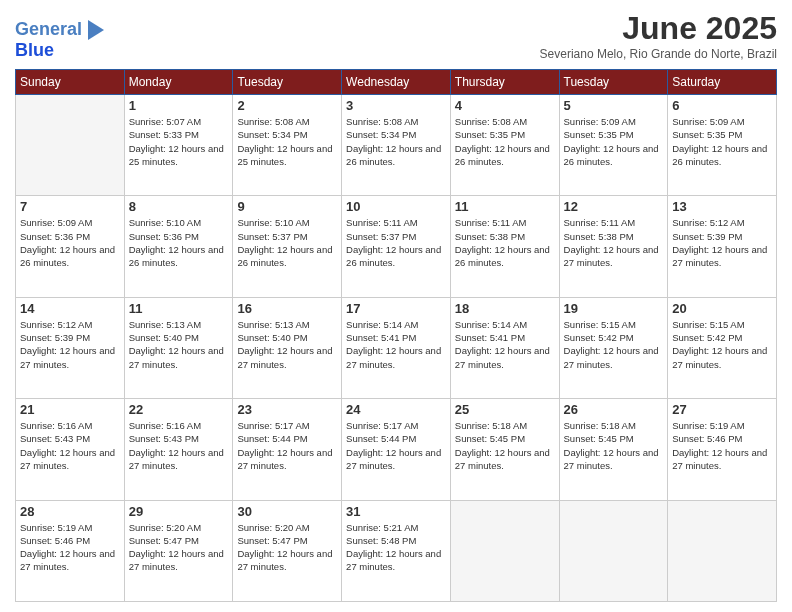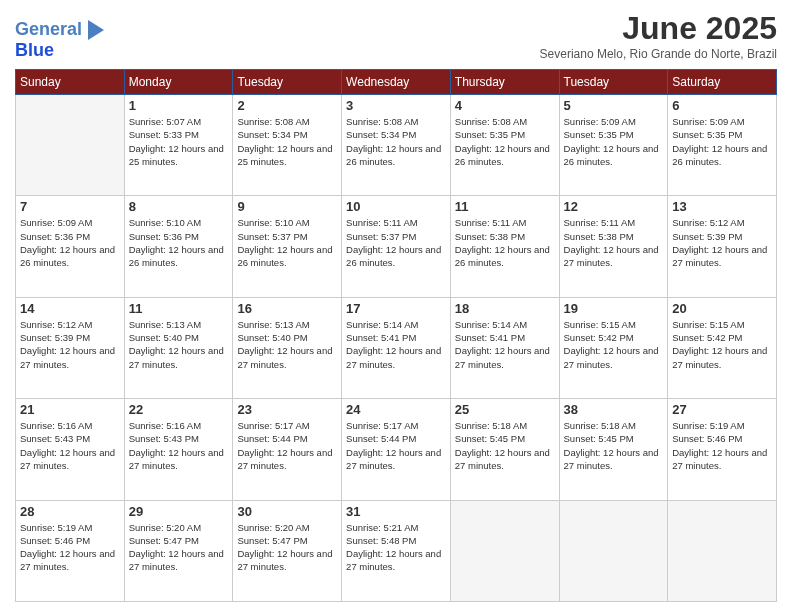--- a/index.html
+++ b/index.html
@@ -239,21 +239,21 @@
           </td>
           <td>
             <span class="day-num">24</span>
             <div class="day-info">Sunrise: 5:17 AM<br>Sunset: 5:44 PM<br>Daylight: 12 hours and 27 minutes.</div>
           </td>
           <td>
             <span class="day-num">25</span>
             <div class="day-info">Sunrise: 5:18 AM<br>Sunset: 5:45 PM<br>Daylight: 12 hours and 27 minutes.</div>
           </td>
           <td>
-            <span class="day-num">38</span>
+            <span class="day-num">26</span>
             <div class="day-info">Sunrise: 5:18 AM<br>Sunset: 5:45 PM<br>Daylight: 12 hours and 27 minutes.</div>
           </td>
           <td>
             <span class="day-num">27</span>
             <div class="day-info">Sunrise: 5:19 AM<br>Sunset: 5:46 PM<br>Daylight: 12 hours and 27 minutes.</div>
           </td>
         </tr>
         <tr class="week-row">
           <td>
             <span class="day-num">28</span>

